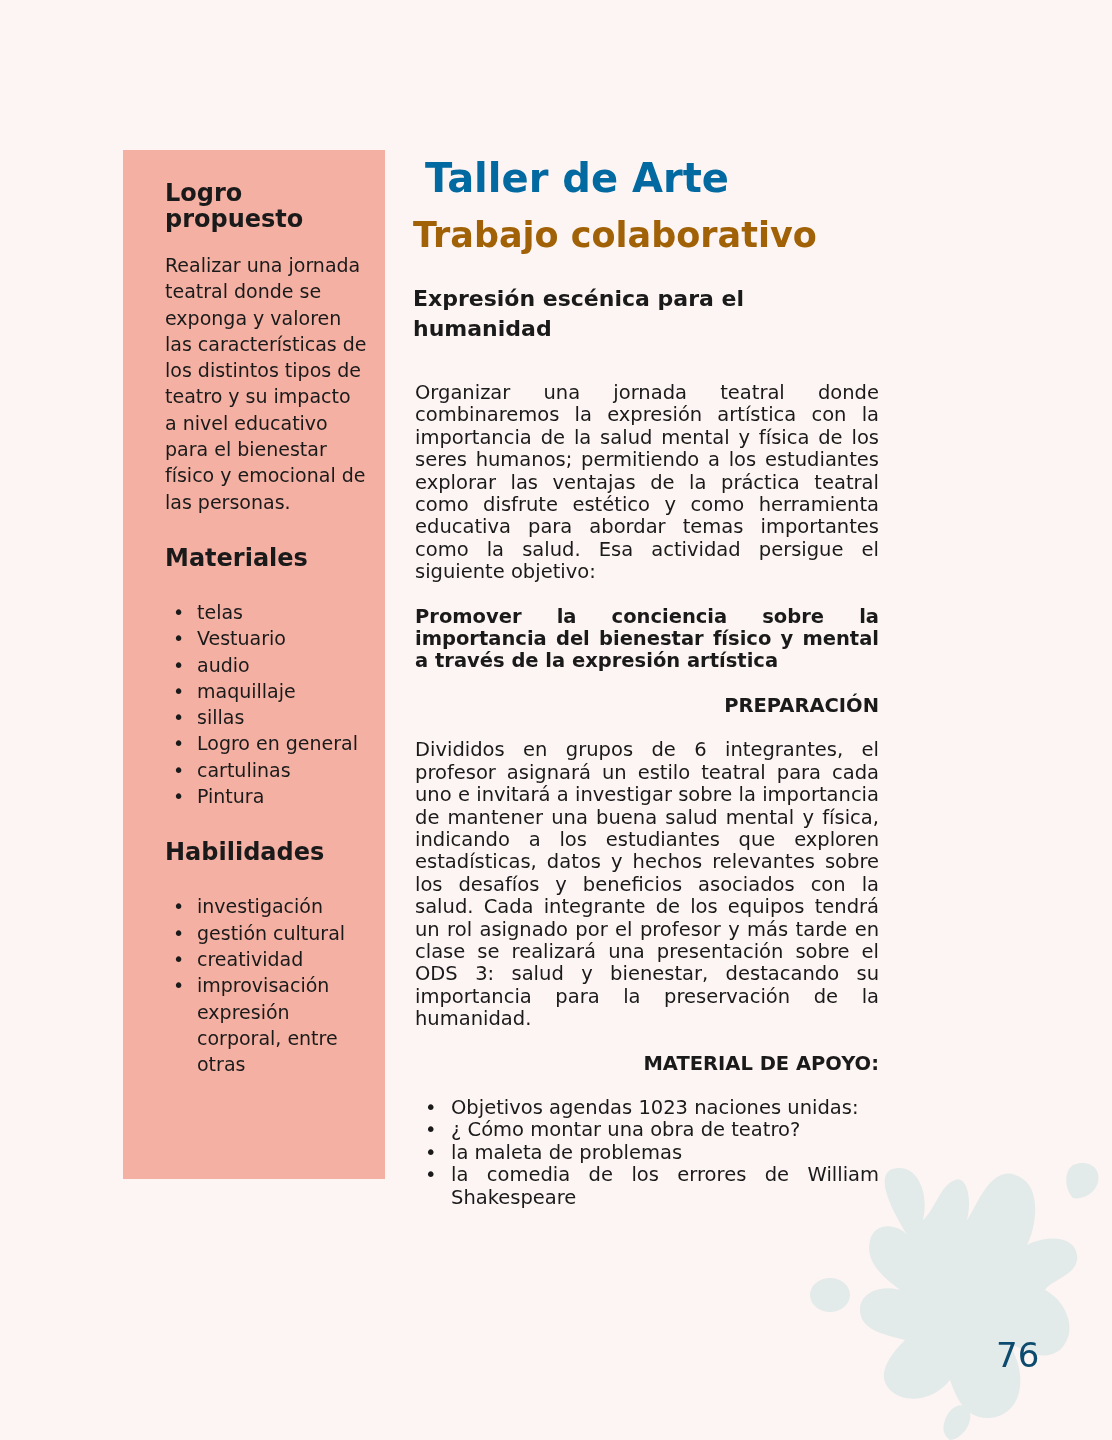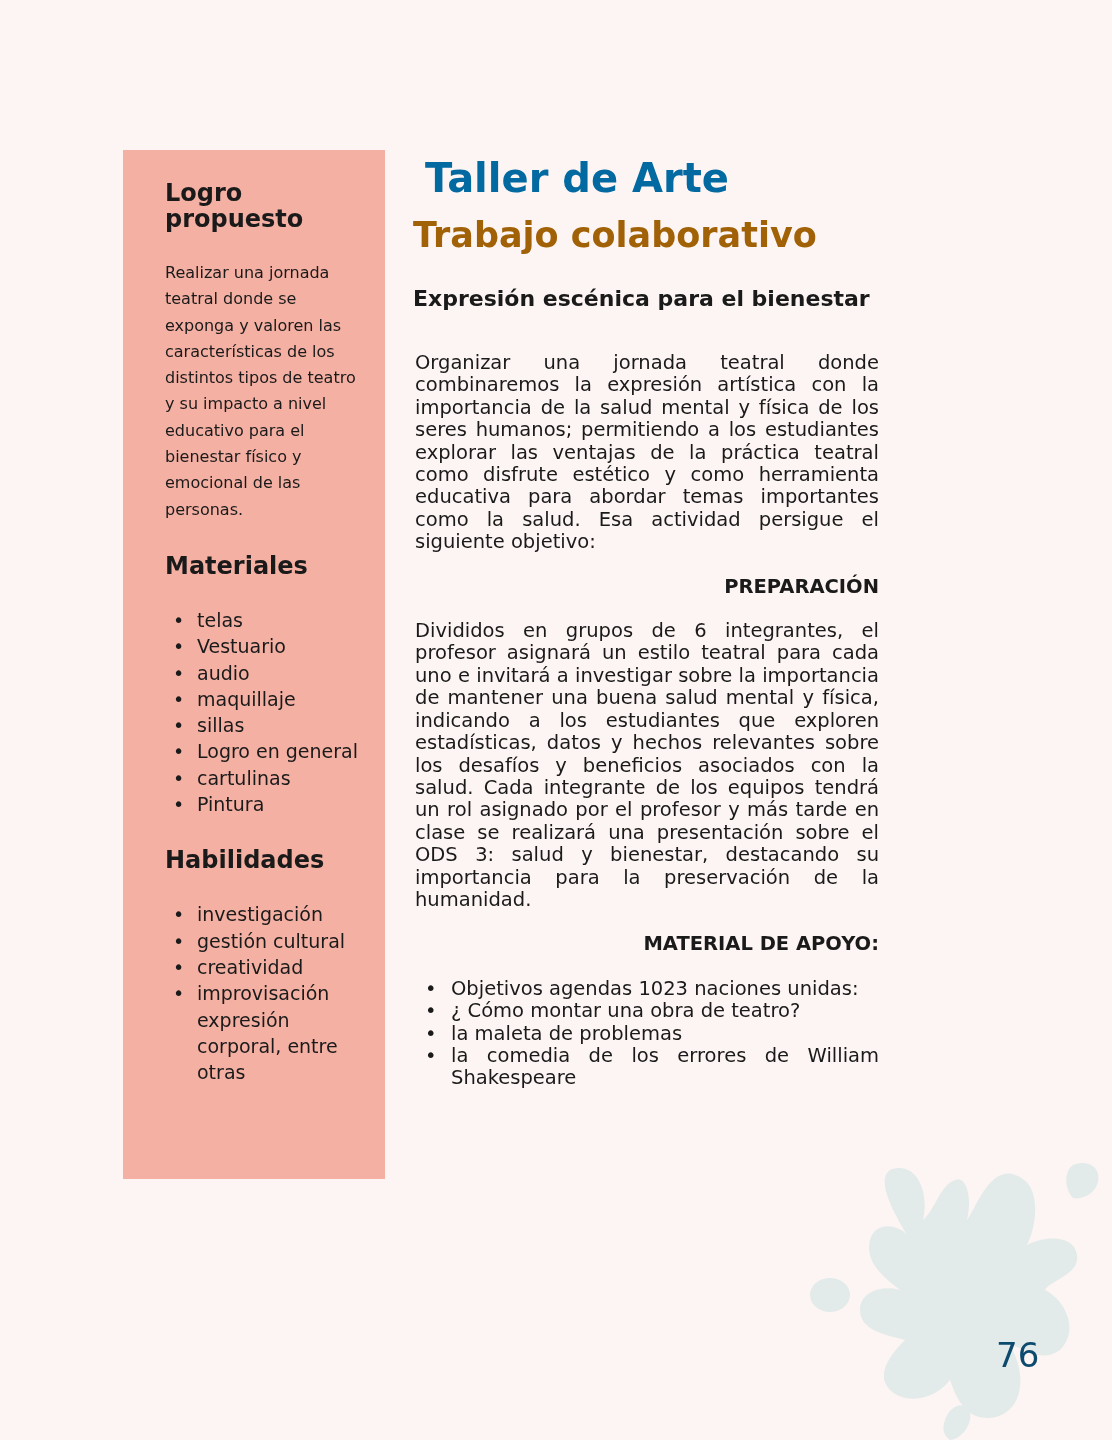--- a/index.html
+++ b/index.html
@@ -7,21 +7,21 @@
       width: 1112px; height: 1440px; position: relative; overflow: hidden;
       background: #fdf5f3;
       font-family: "DejaVu Sans", sans-serif;
       color: #1a1a1a;
     }
     .sidebar {
       position: absolute; left: 123px; top: 150px; width: 262px; height: 1029px;
       background: #f4b0a3; box-sizing: border-box; padding: 30px 18px 0 42px;
     }
     .side-h { font-weight: bold; font-size: 24px; margin: 0; line-height: 26px; }
-    .side-p { font-size: 16px; line-height: 26.3px; margin: 28px 0 0 0; }
+    .side-p { font-size: 19px; line-height: 26.3px; margin: 20px 0 0 0; }
     .side-list { list-style: none; margin: 28px 0 0 0; padding: 0; font-size: 19px; line-height: 26.3px; }
     .side-list li { position: relative; padding-left: 32px; }
     .side-list li::before { content: "•"; position: absolute; left: 8px; top: 0; }
     .sec2 { margin-top: 30px; }
     .main { position: absolute; left: 413px; top: 140px; width: 466px; }
     .title { font-size: 40px; font-weight: bold; color: #0369a1; line-height: 52px; margin: 12px; }
     .subtitle { font-size: 35px; font-weight: bold; color: #a16207; line-height: 38px; margin: 0; }
     .section-h { font-size: 22px; font-weight: bold; margin: 30px 0 0 0; line-height: 30px; }
     .body-p { font-size: 19.5px; line-height: 22.4px; text-align: justify; margin: 38px 0 0 2px; text-align-last: left; }
     .bold-p { font-weight: bold; font-size: 19.5px; line-height: 22.4px; text-align: justify; margin: 22px 0 0 2px; }
@@ -56,22 +56,23 @@
     <li>investigación</li>
     <li>gestión cultural</li>
     <li>creatividad</li>
     <li>improvisación expresión corporal, entre otras</li>
   </ul>
 </div>
 
 <div class="main">
   <h1 class="title">Taller de Arte</h1>
   <h2 class="subtitle">Trabajo colaborativo</h2>
-  <h3 class="section-h">Expresión escénica para el bienestar</h3>
+  <h3 class="section-h">Expresión escénica para el humanidad</h3>
   <p class="body-p">Organizar una jornada teatral donde combinaremos la expresión artística con la importancia de la salud mental y física de los seres humanos; permitiendo a los estudiantes explorar las ventajas de la práctica teatral como disfrute estético y como herramienta educativa para abordar temas importantes como la salud. Esa actividad persigue el siguiente objetivo:</p>
+  <p class="bold-p">Promover la conciencia sobre la importancia del bienestar físico y mental a través de la expresión artística</p>
   <p class="label">PREPARACIÓN</p>
   <p class="body-p" style="margin-top:22px">Divididos en grupos de 6 integrantes, el profesor asignará un estilo teatral para cada uno e invitará a investigar sobre la importancia de mantener una buena salud mental y física, indicando a los estudiantes que exploren estadísticas, datos y hechos relevantes sobre los desafíos y beneficios asociados con la salud. Cada integrante de los equipos tendrá un rol asignado por el profesor y más tarde en clase se realizará una presentación sobre el ODS 3: salud y bienestar, destacando su importancia para la preservación de la humanidad.</p>
   <p class="label">MATERIAL DE APOYO:</p>
   <ul class="sup-list">
     <li>Objetivos agendas 1023 naciones unidas:</li>
     <li>¿ Cómo montar una obra de teatro?</li>
     <li>la maleta de problemas</li>
     <li>la comedia de los errores de William Shakespeare</li>
   </ul>
 </div>

